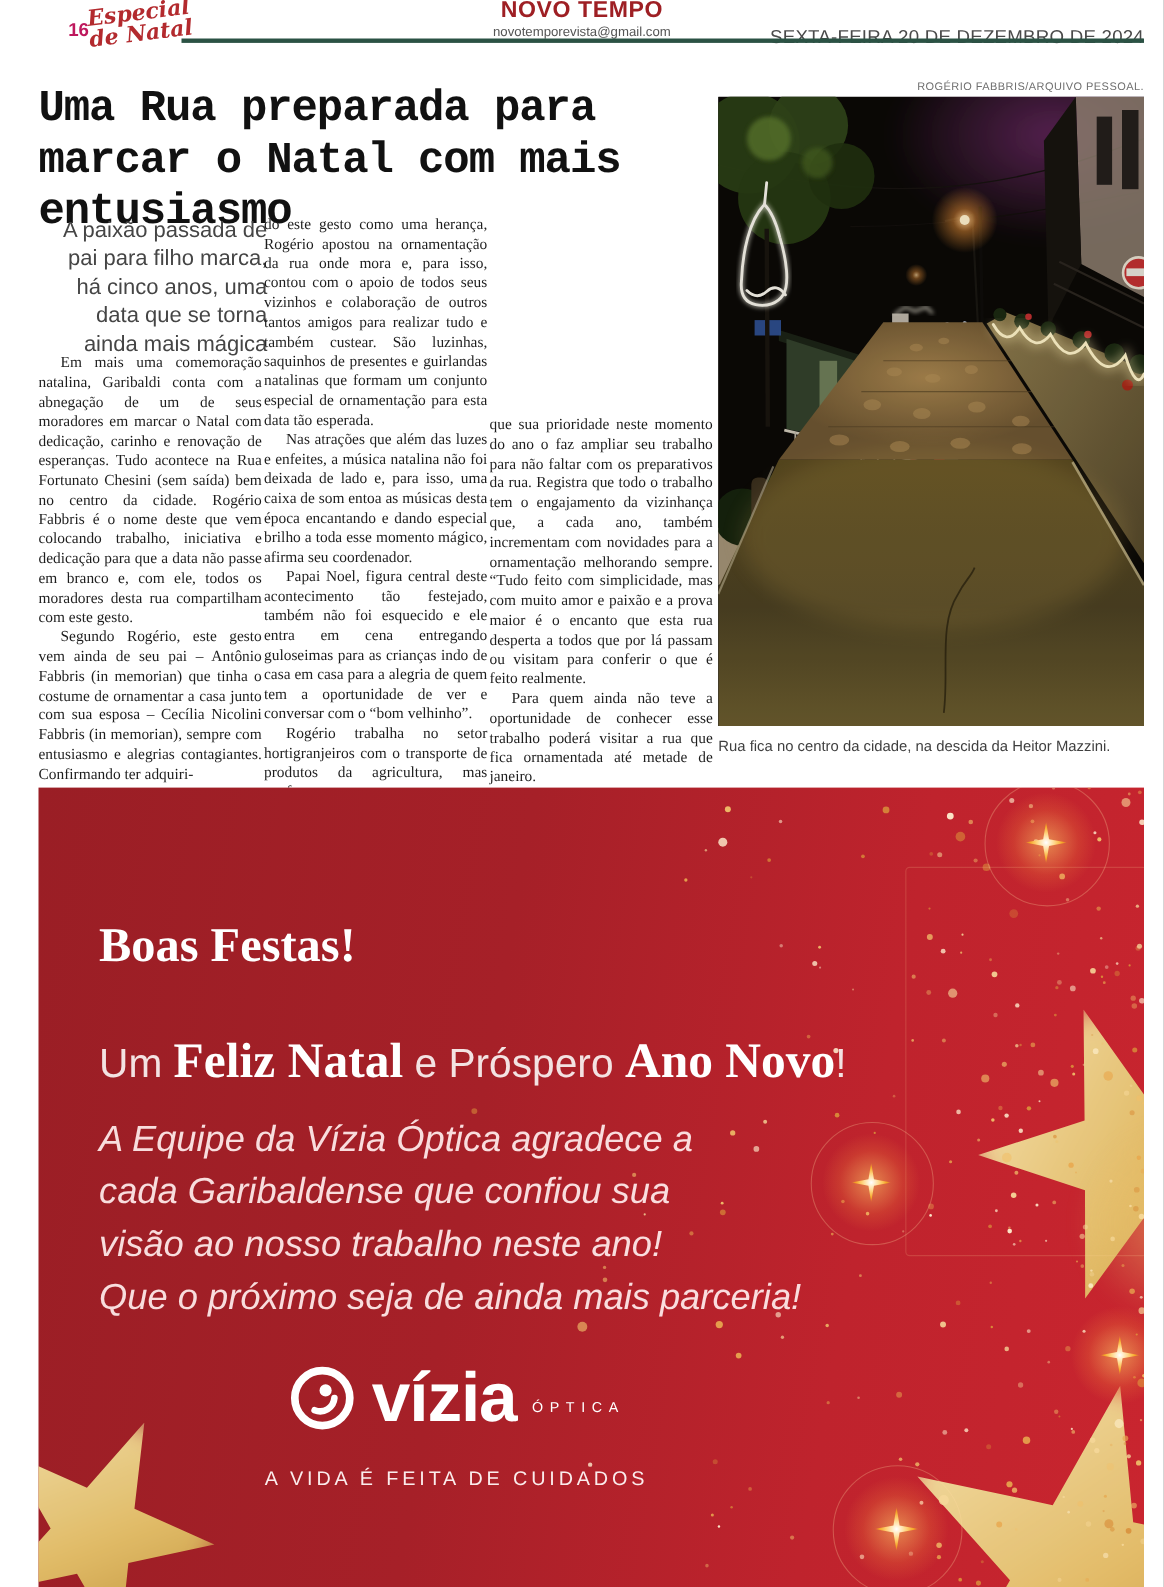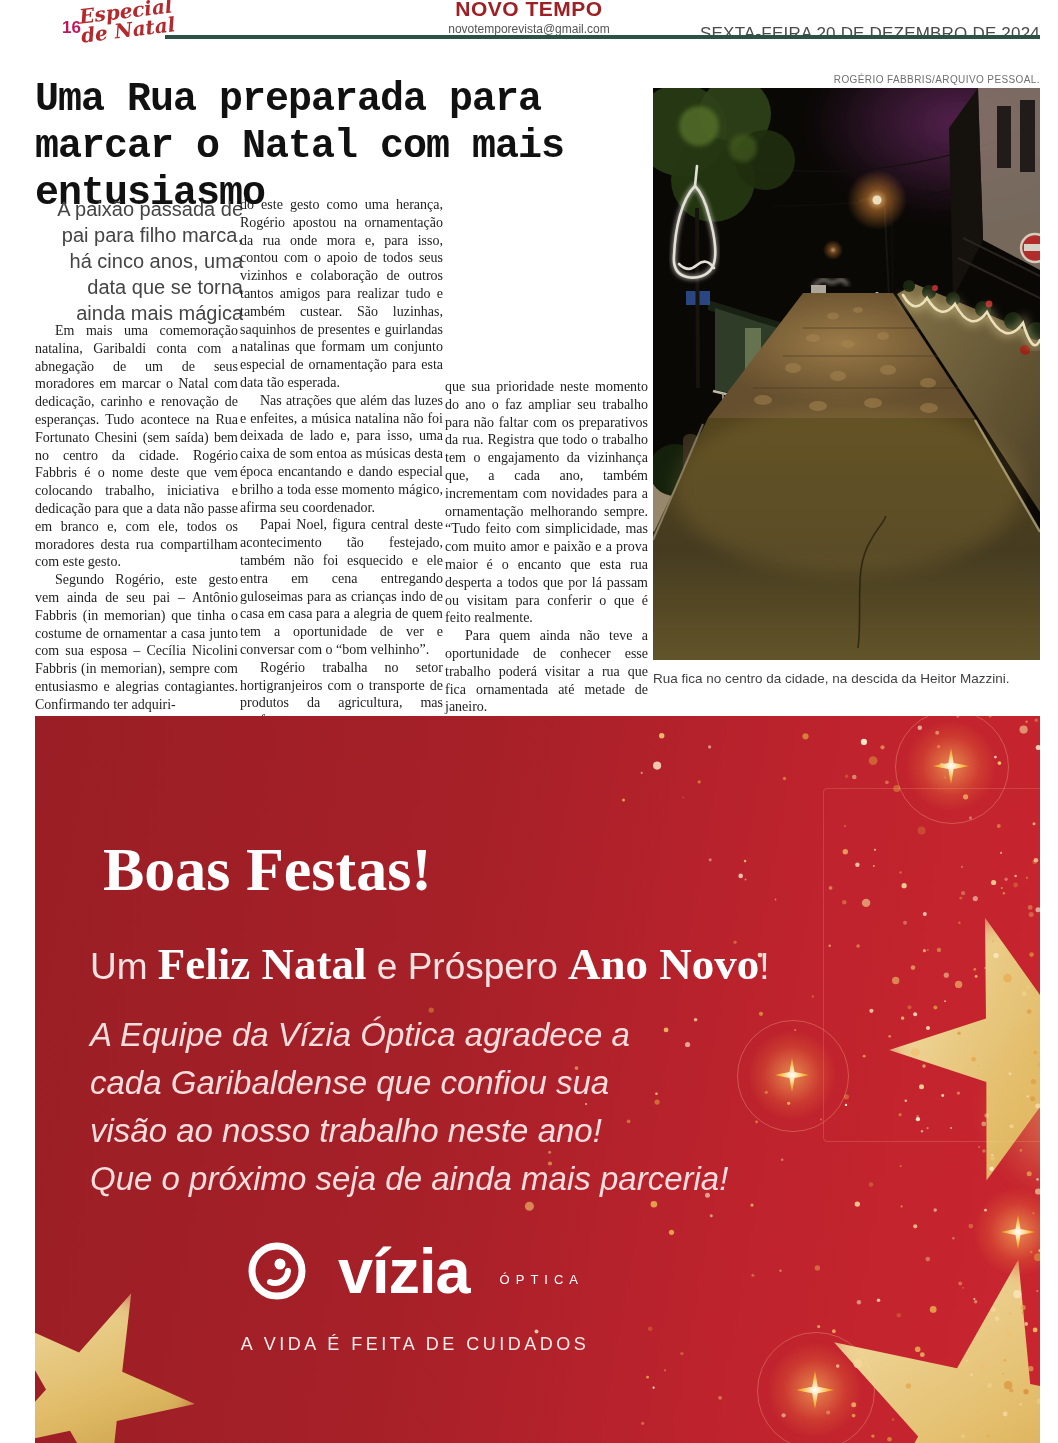--- a/index.html
+++ b/index.html
@@ -51,29 +51,29 @@
       background:radial-gradient(circle,rgba(235,195,110,.55),transparent 68%);filter:blur(8px);}
   .sparkle{position:absolute;background:radial-gradient(circle,#fff 0%,#ffd27a 32%,#f5a623 55%,transparent 72%);
       clip-path:polygon(50% 0,57% 42%,100% 50%,57% 58%,50% 100%,43% 58%,0 50%,43% 42%);}
   .sp-glow{position:absolute;border-radius:50%;
       background:radial-gradient(circle,rgba(255,200,100,.6),rgba(255,160,60,.18) 45%,transparent 70%);}
   .sp-ring{position:absolute;border:1px solid rgba(255,220,160,.28);border-radius:50%;}
   .faint-box{position:absolute;left:788px;top:72px;width:218px;height:352px;
       border:1px solid rgba(255,210,150,.18);border-radius:4px;}
   #confetti{position:absolute;left:0;top:0;}
 
-  .ad-title{position:absolute;left:68px;top:118px;margin:0;color:#fff;
-      font-family:"Liberation Serif","DejaVu Serif",serif;font-weight:bold;font-size:62px;}
+  .ad-title{position:absolute;left:55px;top:118px;margin:0;color:#fff;
+      font-family:"Liberation Serif","DejaVu Serif",serif;font-weight:bold;font-size:44px;}
   .ad-line2{position:absolute;left:55px;top:222px;color:#fff;white-space:nowrap;}
   .ad-line2 .lt{font-size:37px;font-weight:300;color:#f3e2e2;}
   .ad-line2 .bd{font-family:"Liberation Serif","DejaVu Serif",serif;font-weight:bold;font-size:45px;}
   .ad-msg{position:absolute;left:55px;top:295px;font-style:italic;font-weight:300;
       font-size:33px;line-height:48px;color:rgba(255,236,236,.93);}
   .ad-brand{position:absolute;left:0;top:524px;width:760px;text-align:center;color:#fff;}
-  .brand-row{display:flex;align-items:center;justify-content:center;gap:30px;}
+  .brand-row{display:flex;align-items:center;justify-content:center;gap:14px;}
   .brand-name{font-size:63px;font-weight:bold;letter-spacing:-1px;line-height:60px;}
   .brand-suffix{font-size:13px;letter-spacing:6px;font-weight:normal;padding-top:16px;}
   .ad-tagline{position:absolute;left:0;top:618px;width:760px;text-align:center;color:#fbecec;
       font-size:18px;letter-spacing:3.5px;}
 </style>
 </head>
 <body>
 
 <div class="page">
 

